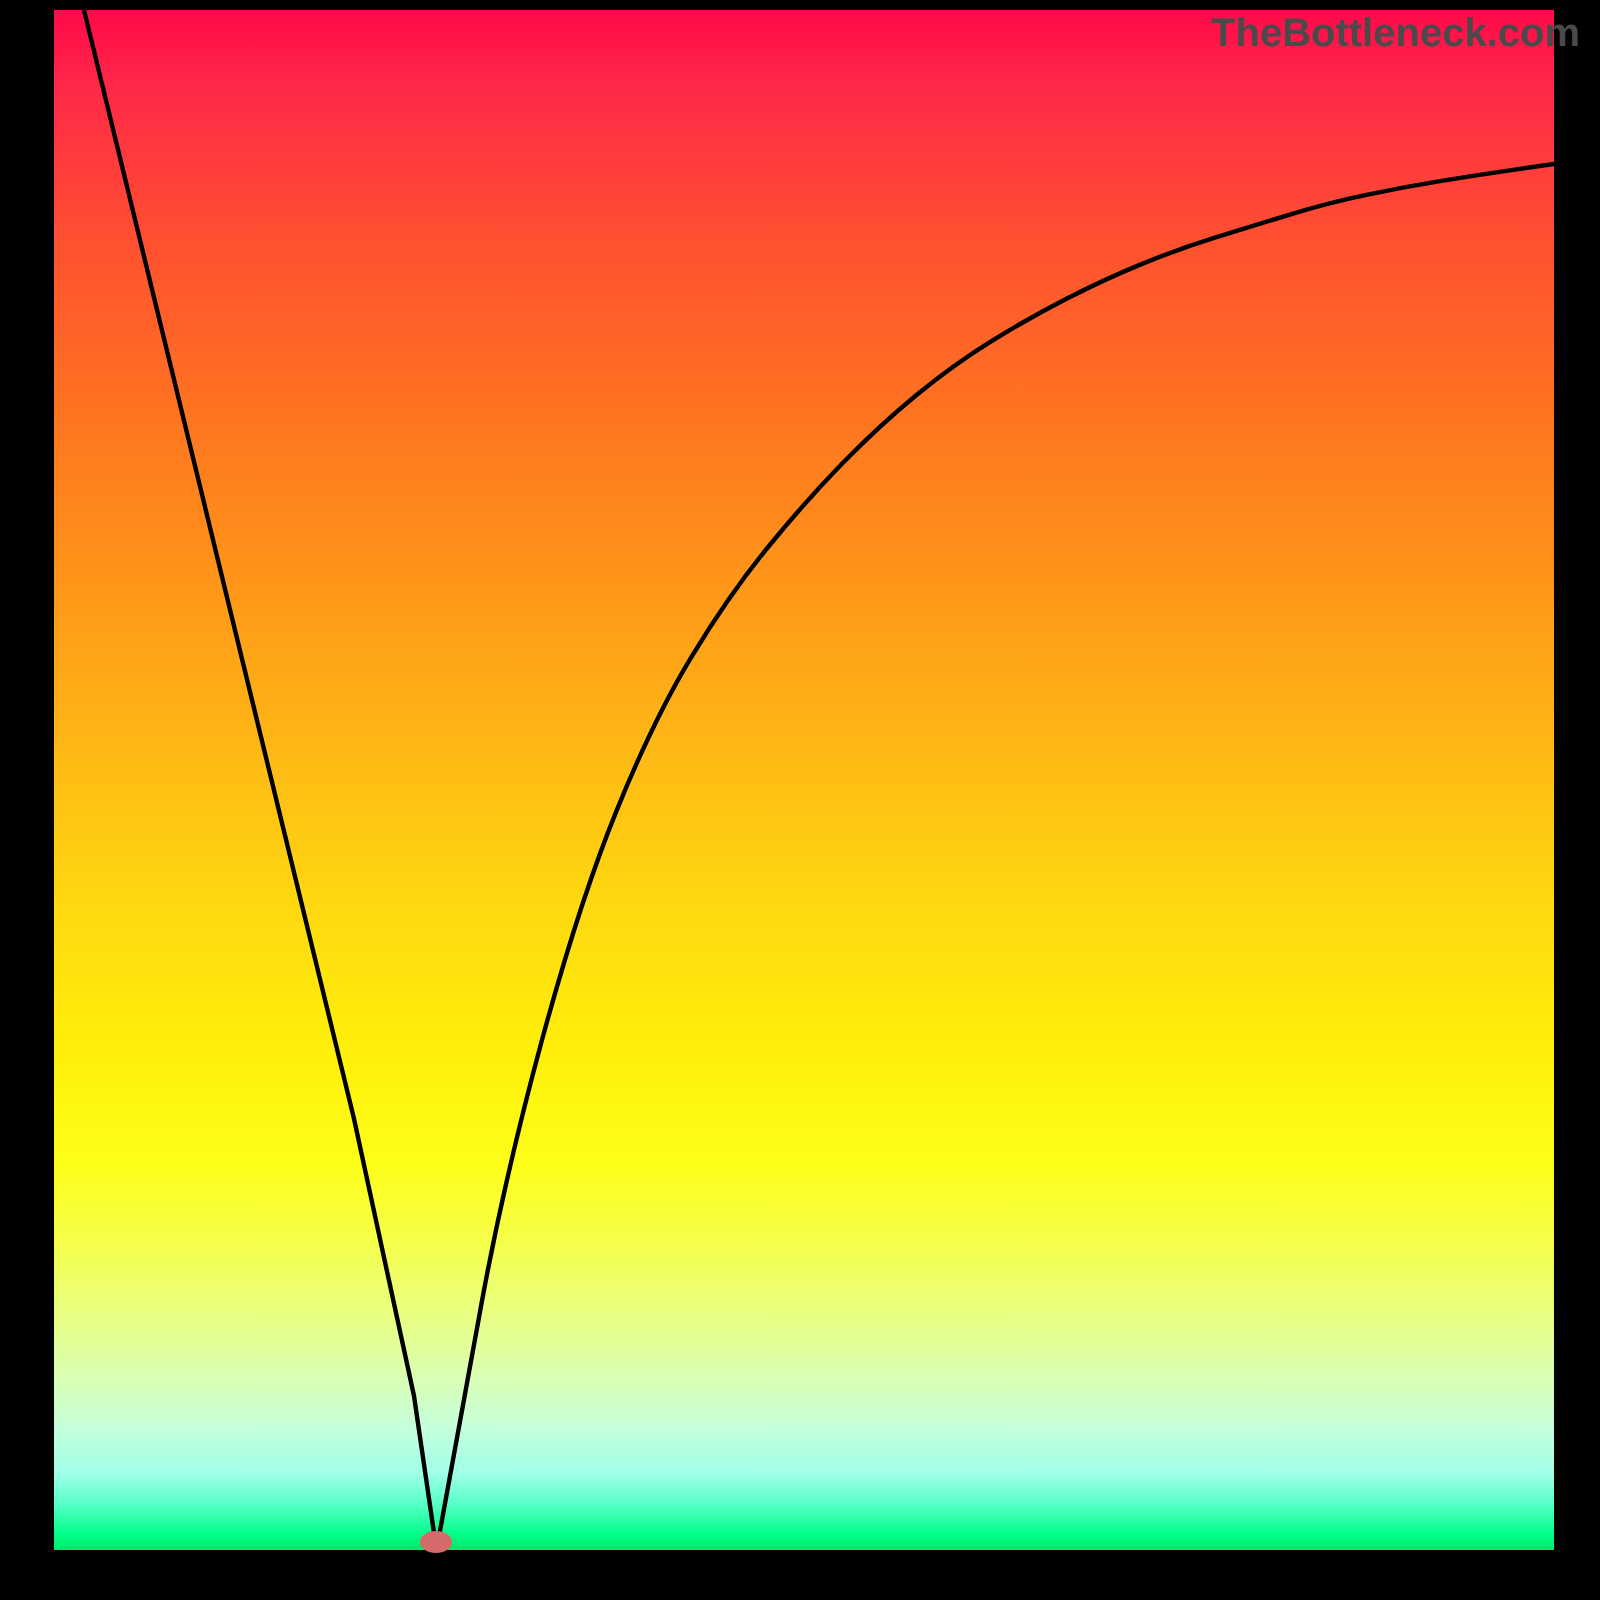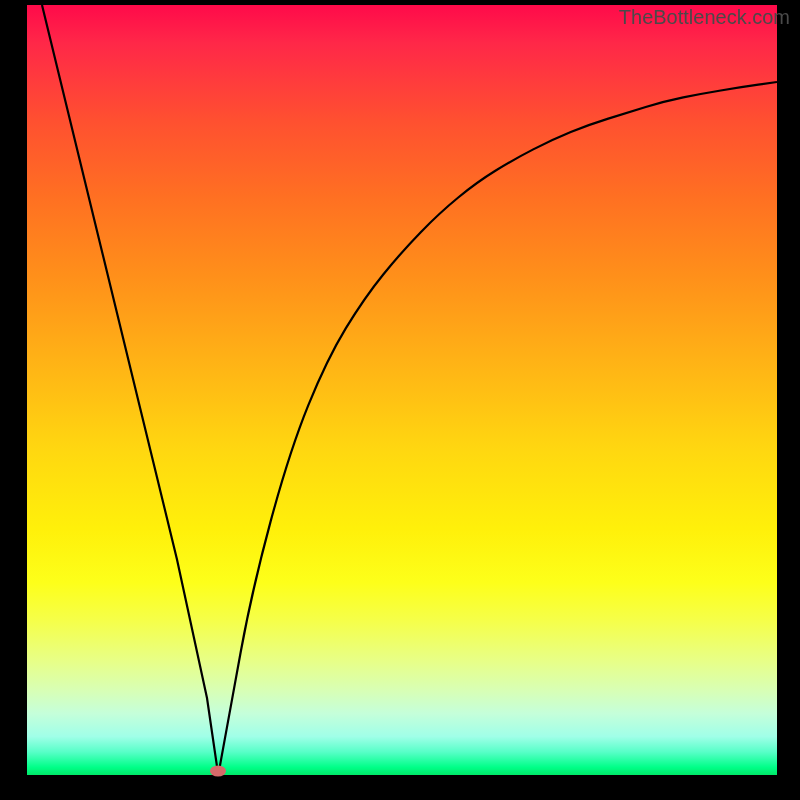--- a/index.html
+++ b/index.html
@@ -50,21 +50,21 @@
     background: #d66a6a;
     border-radius: 50%;
     transform: translate(-50%, -50%);
   }
   .watermark {
     position: absolute;
     top: 6px;
     right: 10px;
     color: #4a4a4a;
     font-size: 20px;
-    font-weight: 400;
+    font-weight: 700;
     letter-spacing: 0px;
   }
 </style>
 </head>
 <body>
 
 <div class="chart-area">
   <svg class="curve-svg" viewBox="0 0 750 770" preserveAspectRatio="none">
     <path id="curve-path" fill="none" stroke="#000" stroke-width="2.2" d="M 15 0 L 37.5 92.39999999999998 L 75 246.39999999999998 L 112.5 400.40000000000003 L 150 554.4 L 180 693 L 191.25 770 L 202.5 708.4 Q 202.5 708.4 213.75 646.8 Q 225 585.2 243.75 515.9000000000001 Q 262.5 446.6 281.25 400.4 Q 300 354.2 318.75 323.4 Q 337.5 292.6 356.25 269.5 Q 375 246.39999999999998 393.75 227.14999999999998 Q 412.50000000000006 207.89999999999998 431.25 192.5 Q 450 177.10000000000002 468.75 165.55 Q 487.5 154 506.25 144.375 Q 525 134.75 543.75 127.05000000000001 Q 562.5 119.35000000000002 581.25 113.57499999999999 Q 600 107.79999999999995 618.75 102.02499999999998 Q 637.5 96.25 656.25 92.39999999999998 Q 675 88.54999999999995 693.75 85.46999999999997 Q 712.5 82.38999999999999 731.25 79.695 T 750 77"></path>
   </svg>

